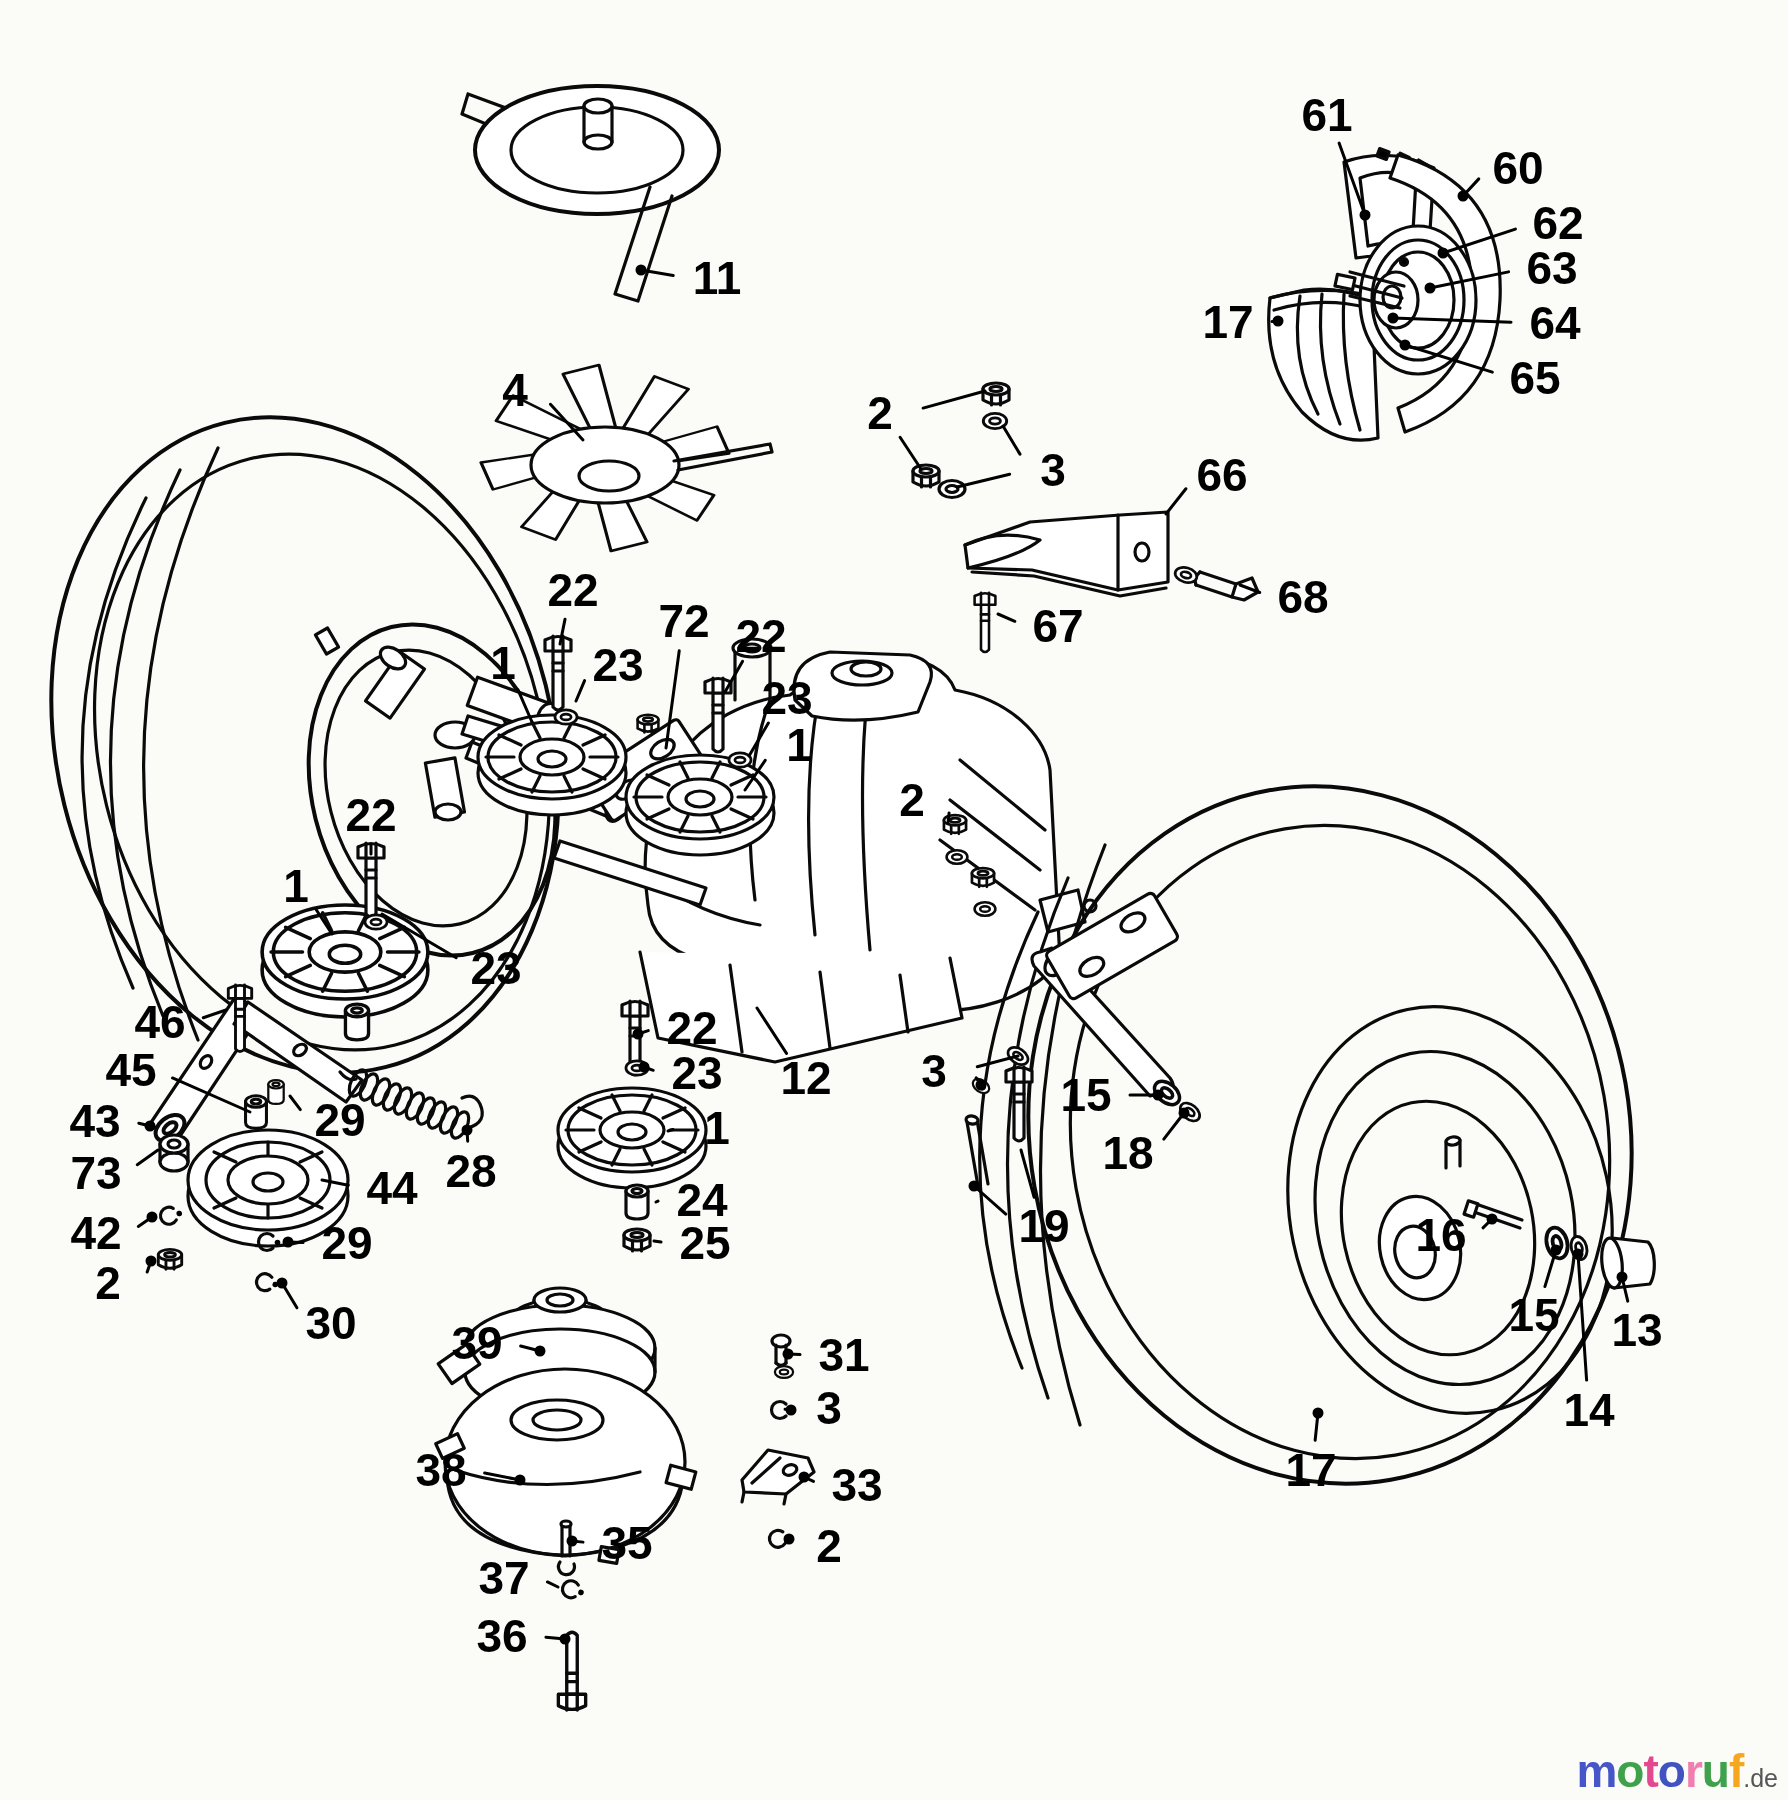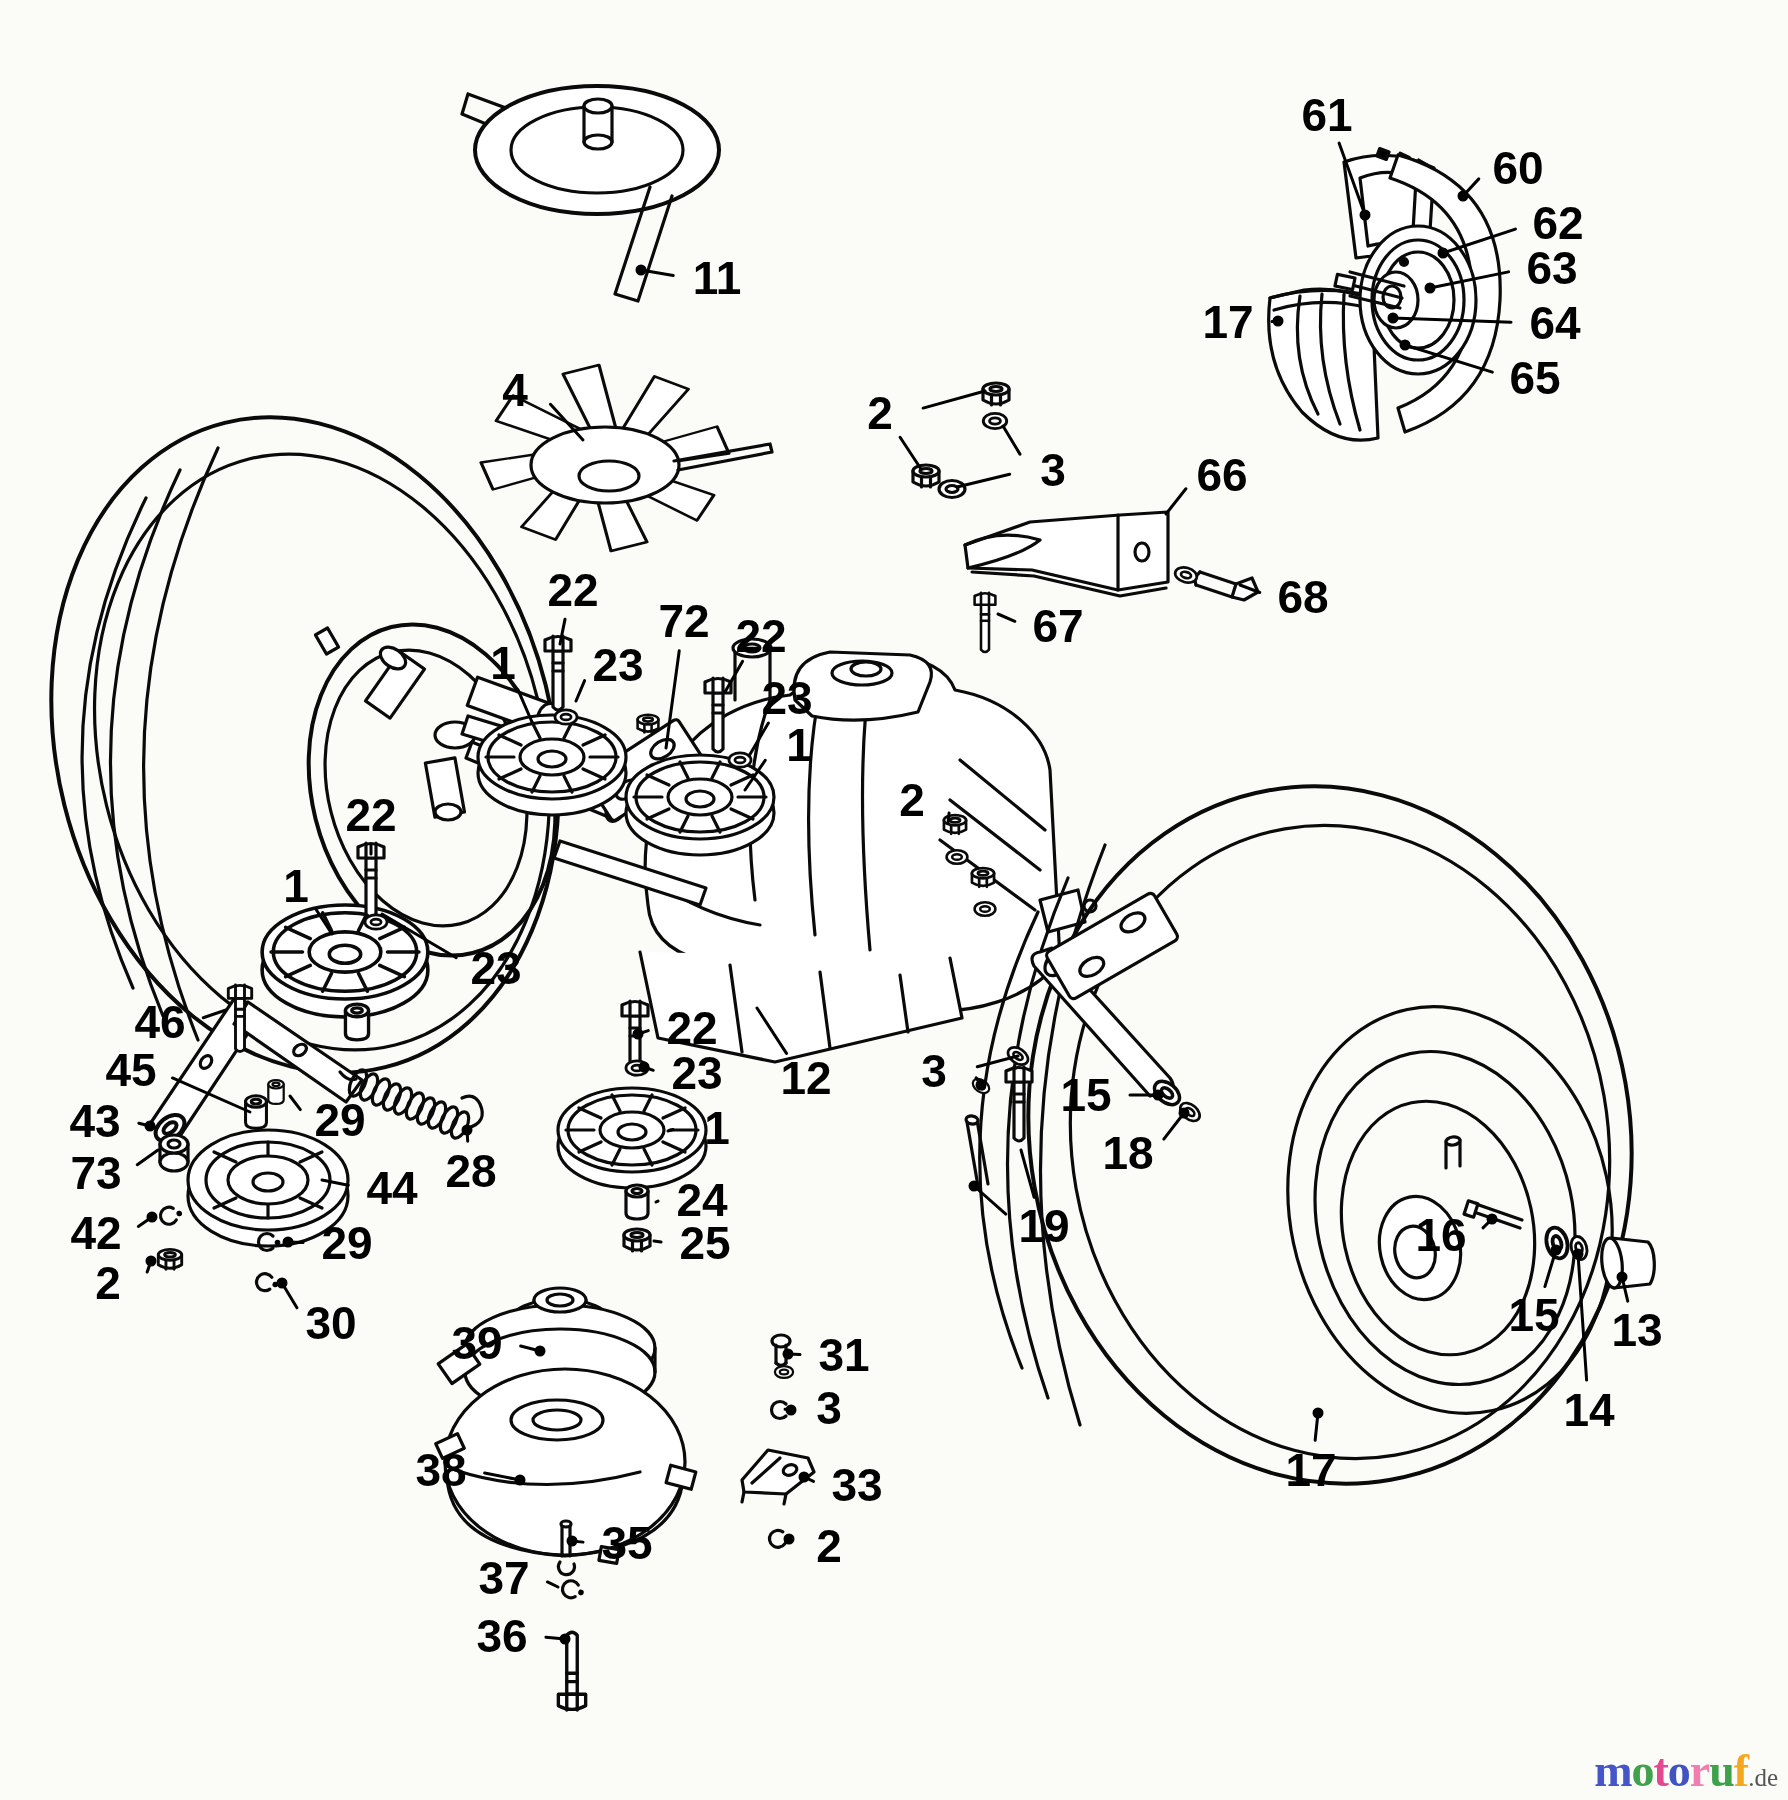--- a/index.html
+++ b/index.html
@@ -3,21 +3,21 @@
 <meta charset="utf-8">
 <style>
   html,body{margin:0;padding:0;background:#fbfbf8;}
   .stage{position:relative;width:1788px;height:1800px;background:#fbfbf8;overflow:hidden;
          font-family:"Liberation Sans",sans-serif;}
   svg{position:absolute;inset:0;}
   .art{stroke:#0a0a0a;fill:none;stroke-width:3.2;stroke-linecap:round;stroke-linejoin:round;}
   .lbl{font-family:"Liberation Sans",sans-serif;font-weight:bold;font-size:46px;fill:#000;stroke:none;}
   .ldr{stroke:#000;stroke-width:3;fill:none;}
   .dot{fill:#000;stroke:none;}
-  .watermark{position:absolute;right:10px;bottom:6px;font-family:Liberation Serif, serif;
+  .watermark{position:absolute;right:10px;bottom:6px;font-family:Liberation Sans, sans-serif;
              font-size:46px;font-weight:bold;letter-spacing:-1px;line-height:1;user-select:none;}
   .watermark .suffix{font-size:25px;font-weight:normal;letter-spacing:0;}
 </style>
 </head>
 <body>
 
 <div class="stage">
 <svg id="diagram" viewBox="0 0 1788 1800" width="1788" height="1800">
   <defs>
     <g id="sym-bolt">

